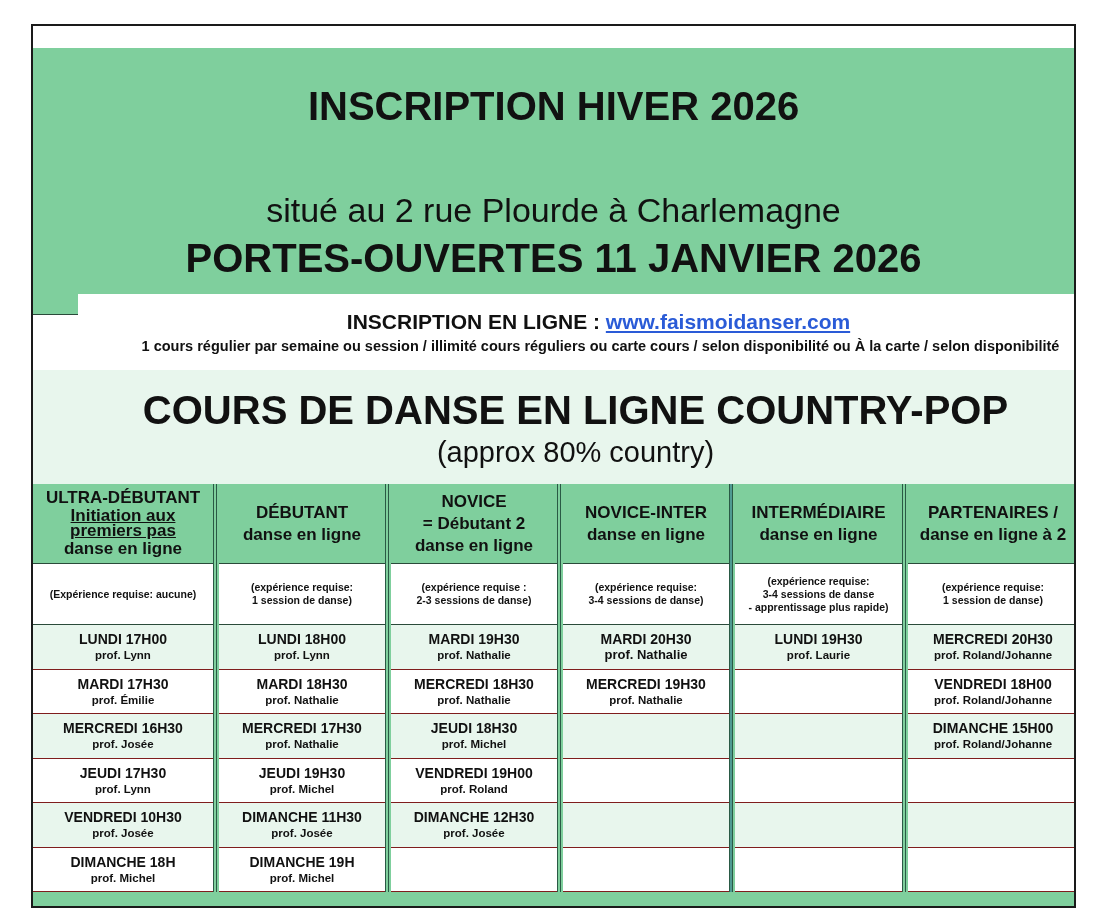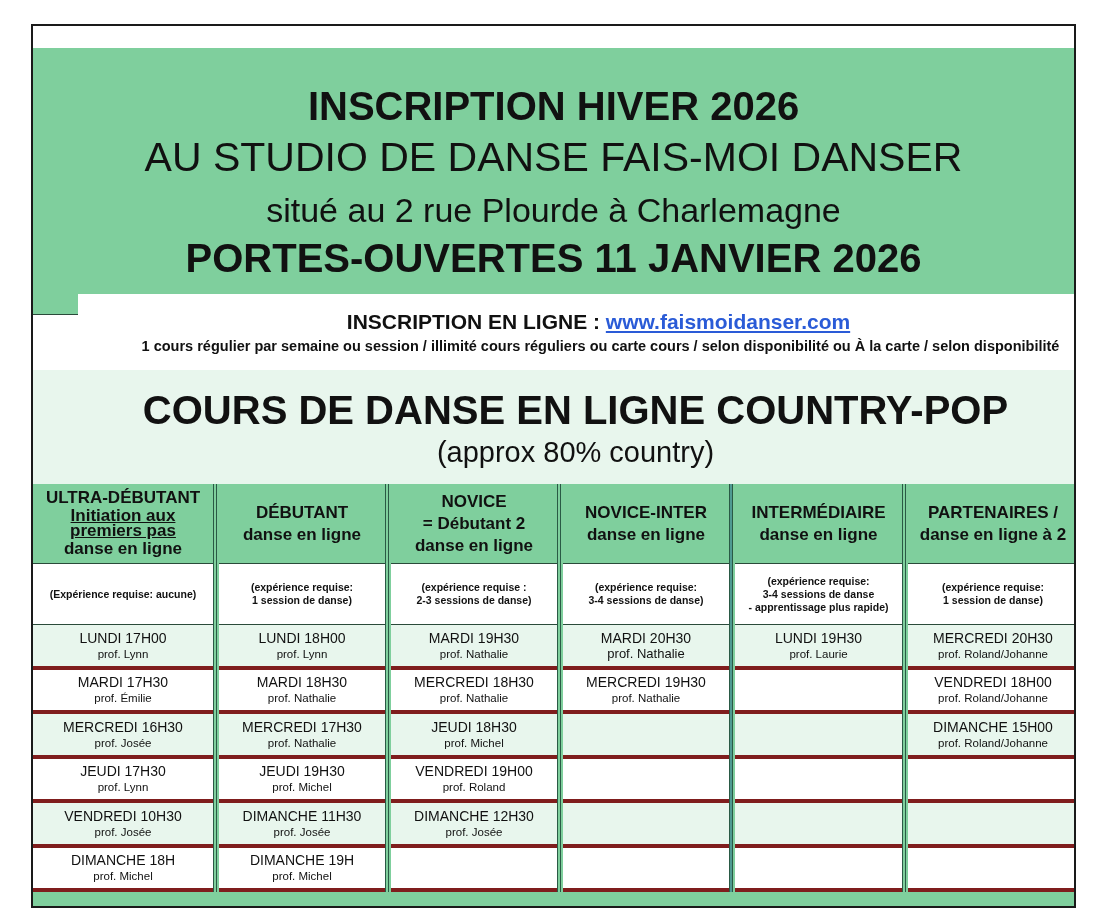--- a/index.html
+++ b/index.html
@@ -55,40 +55,39 @@
   .col .head .h-main { font-size: 17px; line-height: 21px; }
   .col .head .h-sub { font-size: 17px; line-height: 15px; text-decoration: underline; }
   .col .head .h-line { font-size: 17px; line-height: 22px; }
   .col .req {
     height: 61px; background: #fff; display: flex; align-items: center; justify-content: center;
     text-align: center; font-size: 10.5px; font-weight: bold; line-height: 13px;
     border-bottom: 1px solid #2a4a3a; padding: 0 4px;
   }
   .col .slot {
     height: 44.5px; display: flex; flex-direction: column; align-items: center; justify-content: center;
-    text-align: center; font-weight: normal; border-bottom: 4px solid #7f1d1d;
+    text-align: center; font-weight: bold; border-bottom: 1px solid #7f1d1d;
   }
   .col .slot.alt { background: #e8f6ed; }
   .col .slot.plain { background: #fff; }
   .col .slot .day { font-size: 14px; line-height: 17px; }
   .col .slot .prof { font-size: 11.5px; line-height: 14px; }
   .sep {
     position: absolute; top: 0; height: 408px; width: 4px; background: #7fcf9d;
     border-left: 1px solid #2a5a45; border-right: 1px solid #2a5a45;
   }
   .sep.teal { background: #4f9a92; }
 </style>
 </head>
 <body>
 
 <div class="frame">
 
   <div class="banner">
     <div class="l1">INSCRIPTION HIVER 2026</div>
-    <div class="l2">AU STUDIO DE DANSE FAIS-MOI DANSER</div>
     <div class="l3">situé au 2 rue Plourde à Charlemagne</div>
     <div class="l4">PORTES-OUVERTES 11 JANVIER 2026</div>
   </div>
 
   <div class="online">
     <div class="title">
       <span>INSCRIPTION EN LIGNE : </span><a>www.faismoidanser.com</a>
     </div>
     <div class="formulas">1 cours régulier par semaine ou session / illimité cours réguliers ou carte  cours / selon disponibilité ou À la carte / selon disponibilité</div>
   </div>

